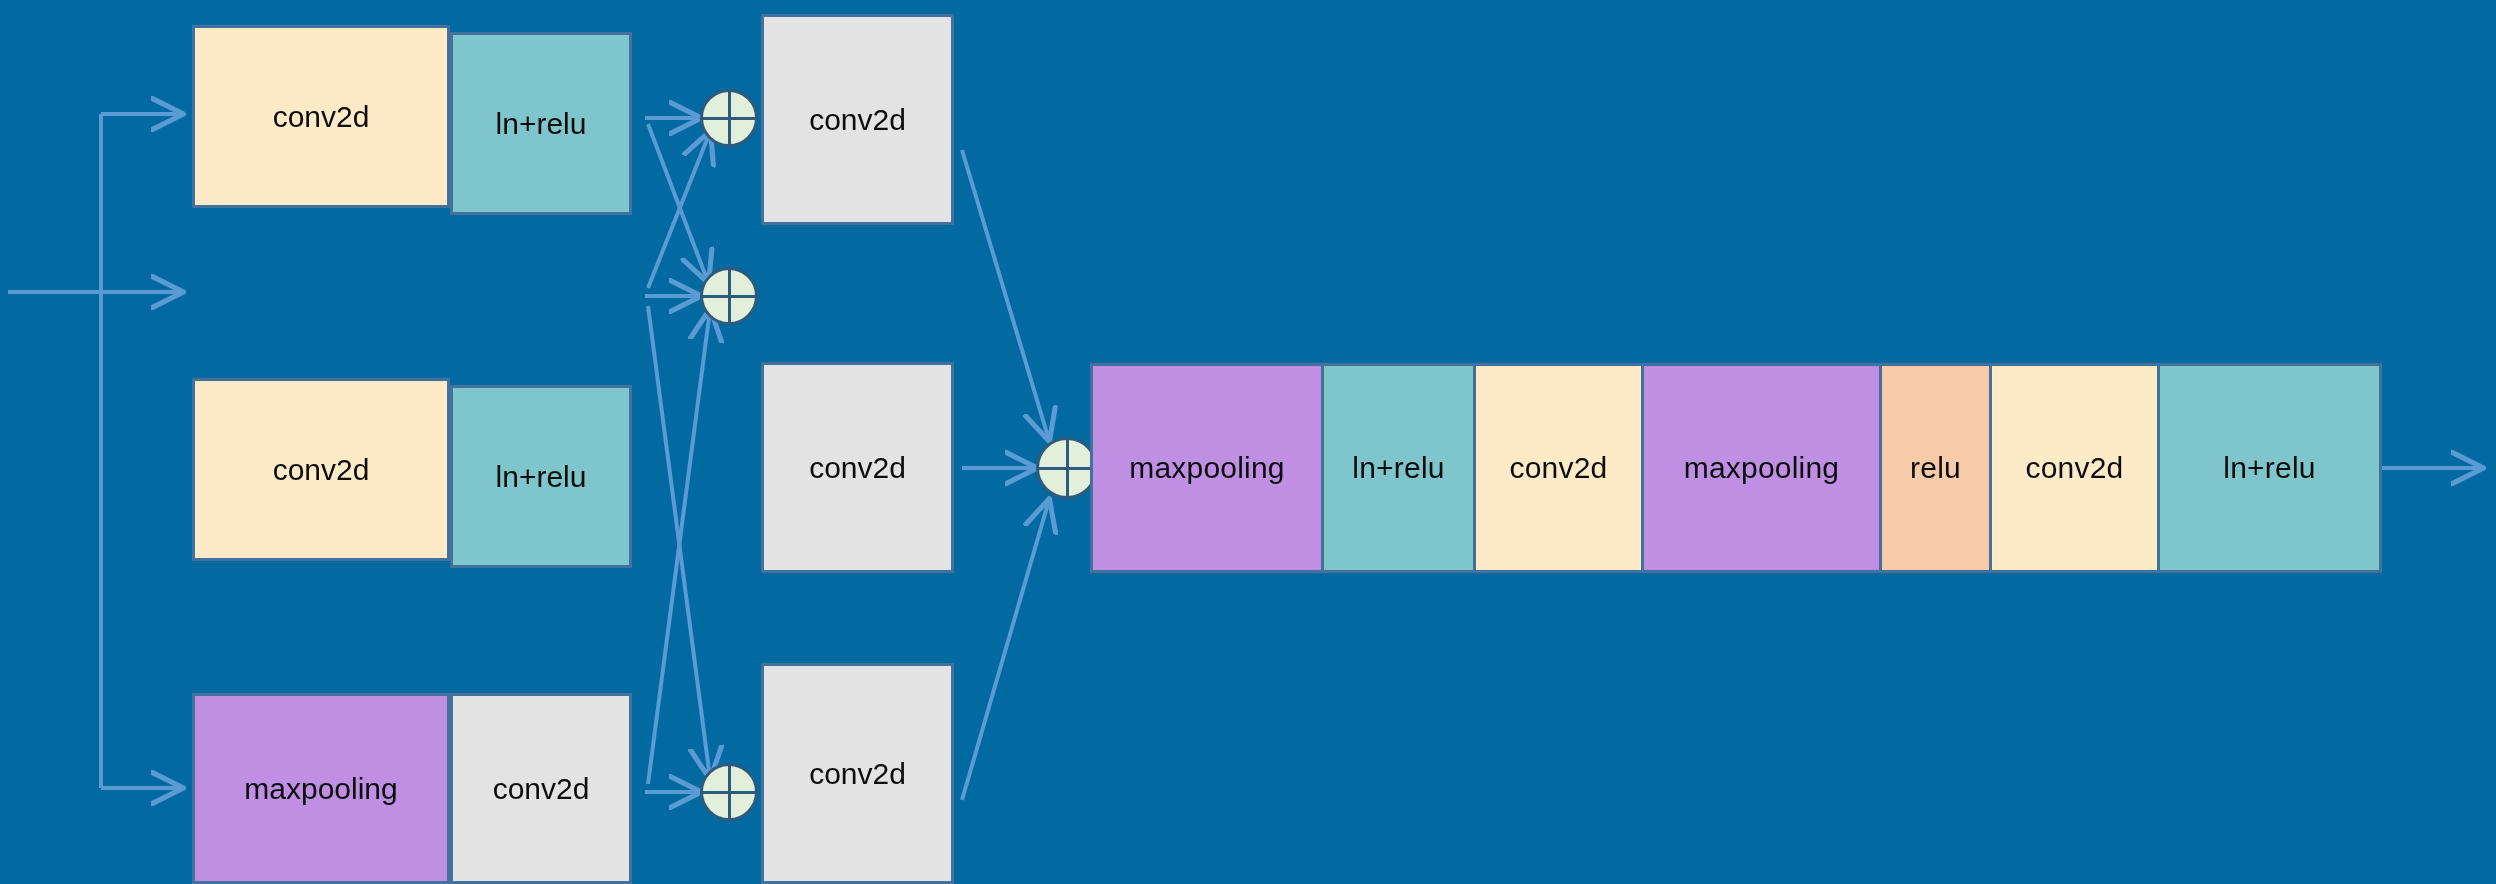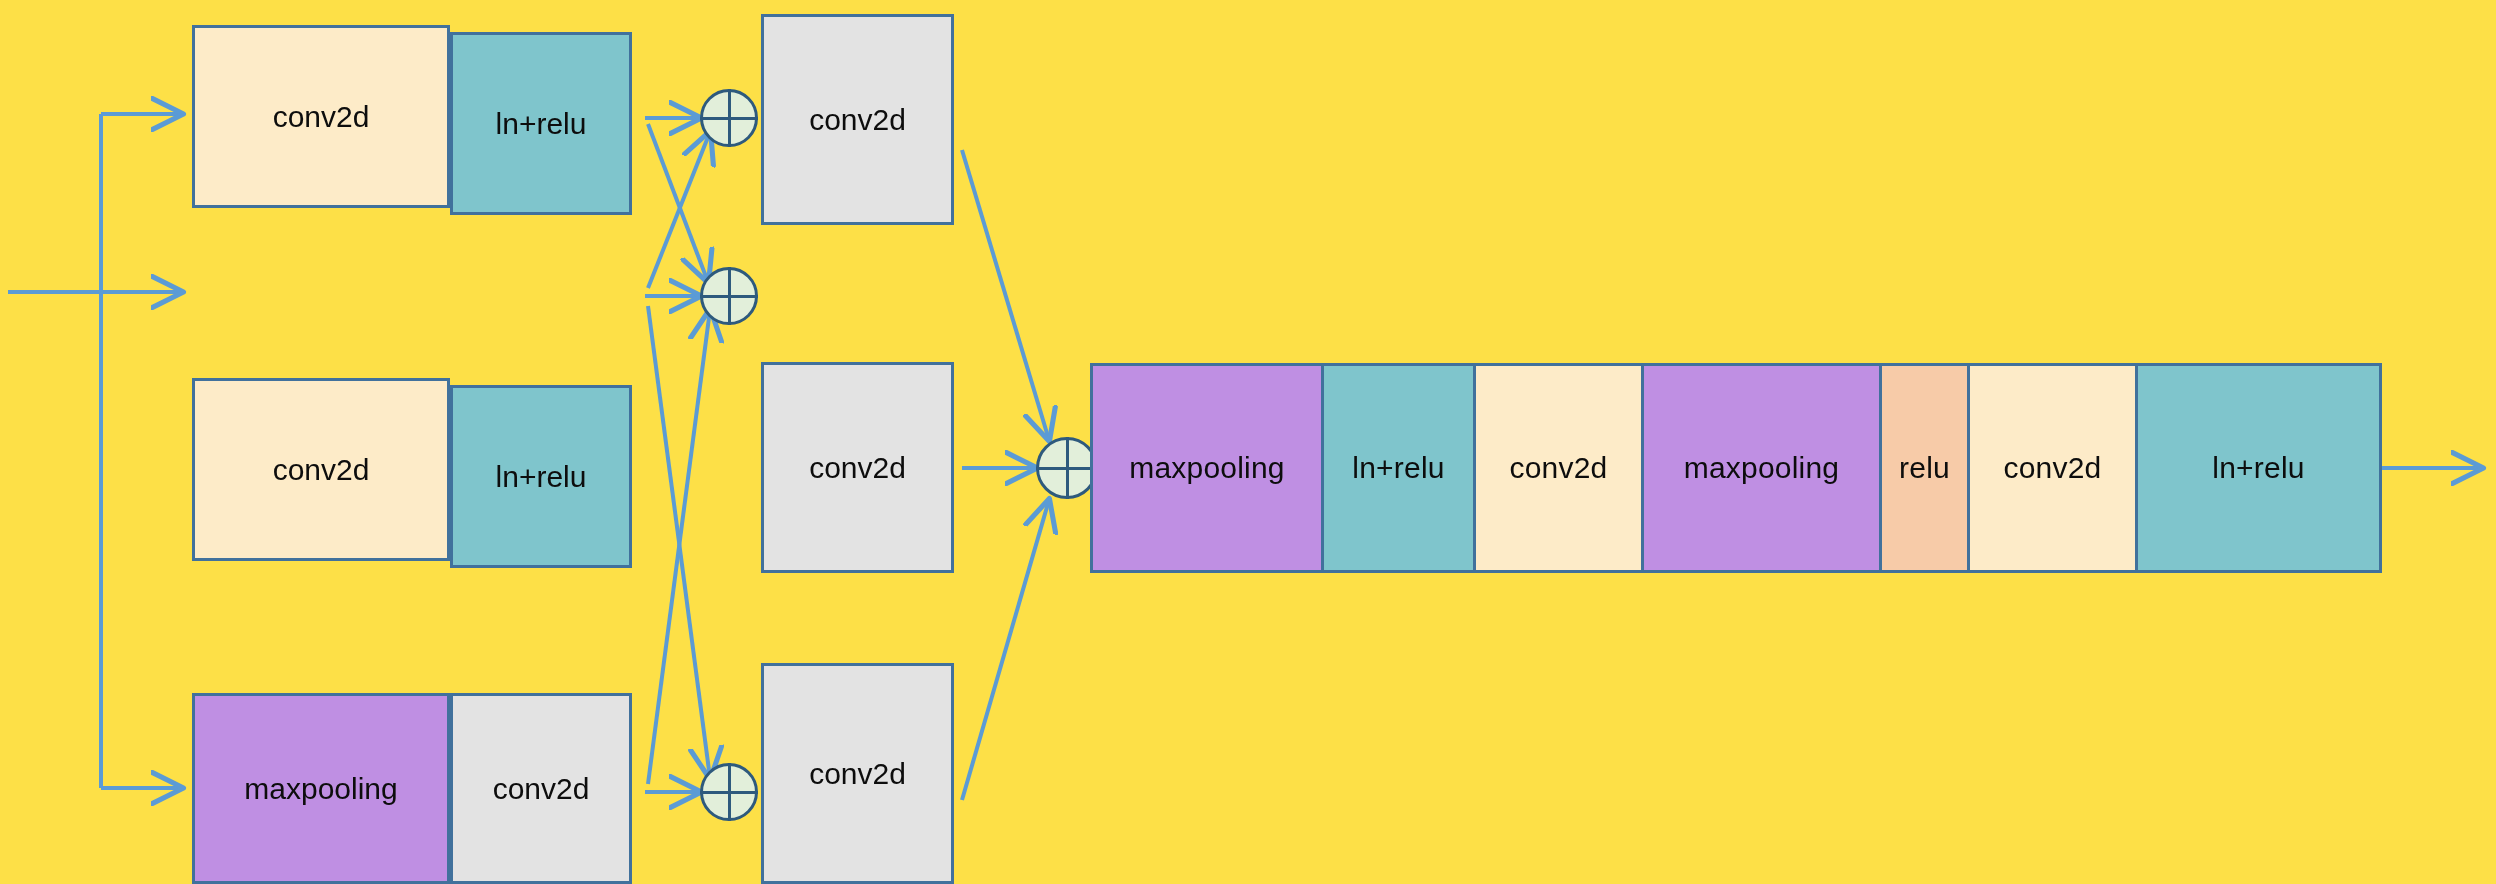--- a/index.html
+++ b/index.html
@@ -7,21 +7,21 @@
     padding: 0;
     background: #ffffff;
   }
   body {
     font-family: "Liberation Sans", sans-serif;
   }
   #diagram-root {
     position: relative;
     width: 2496px;
     height: 884px;
-    background: #fde047;
+    background: #0369a1;
     overflow: hidden;
   }
   #wires {
     position: absolute;
     left: 0;
     top: 0;
     width: 2496px;
     height: 884px;
     pointer-events: none;
   }
@@ -209,21 +209,21 @@
     </div>
     <div class="seg" style="width: 152px; background: rgb(127, 197, 204);">
       <span>ln+relu</span>
     </div>
     <div class="seg" style="width: 168px; background: rgb(253, 235, 200);">
       <span>conv2d</span>
     </div>
     <div class="seg" style="width: 238px; background: rgb(191, 143, 227);">
       <span>maxpooling</span>
     </div>
-    <div class="seg" style="width: 88px; background: rgb(247, 203, 168);">
+    <div class="seg" style="width: 110px; background: rgb(247, 203, 168);">
       <span>relu</span>
     </div>
     <div class="seg" style="width: 168px; background: rgb(253, 235, 200);">
       <span>conv2d</span>
     </div>
     <div class="seg" style="flex: 1 1 auto; background: rgb(127, 197, 204);">
       <span>ln+relu</span>
     </div>
   </div>
 

